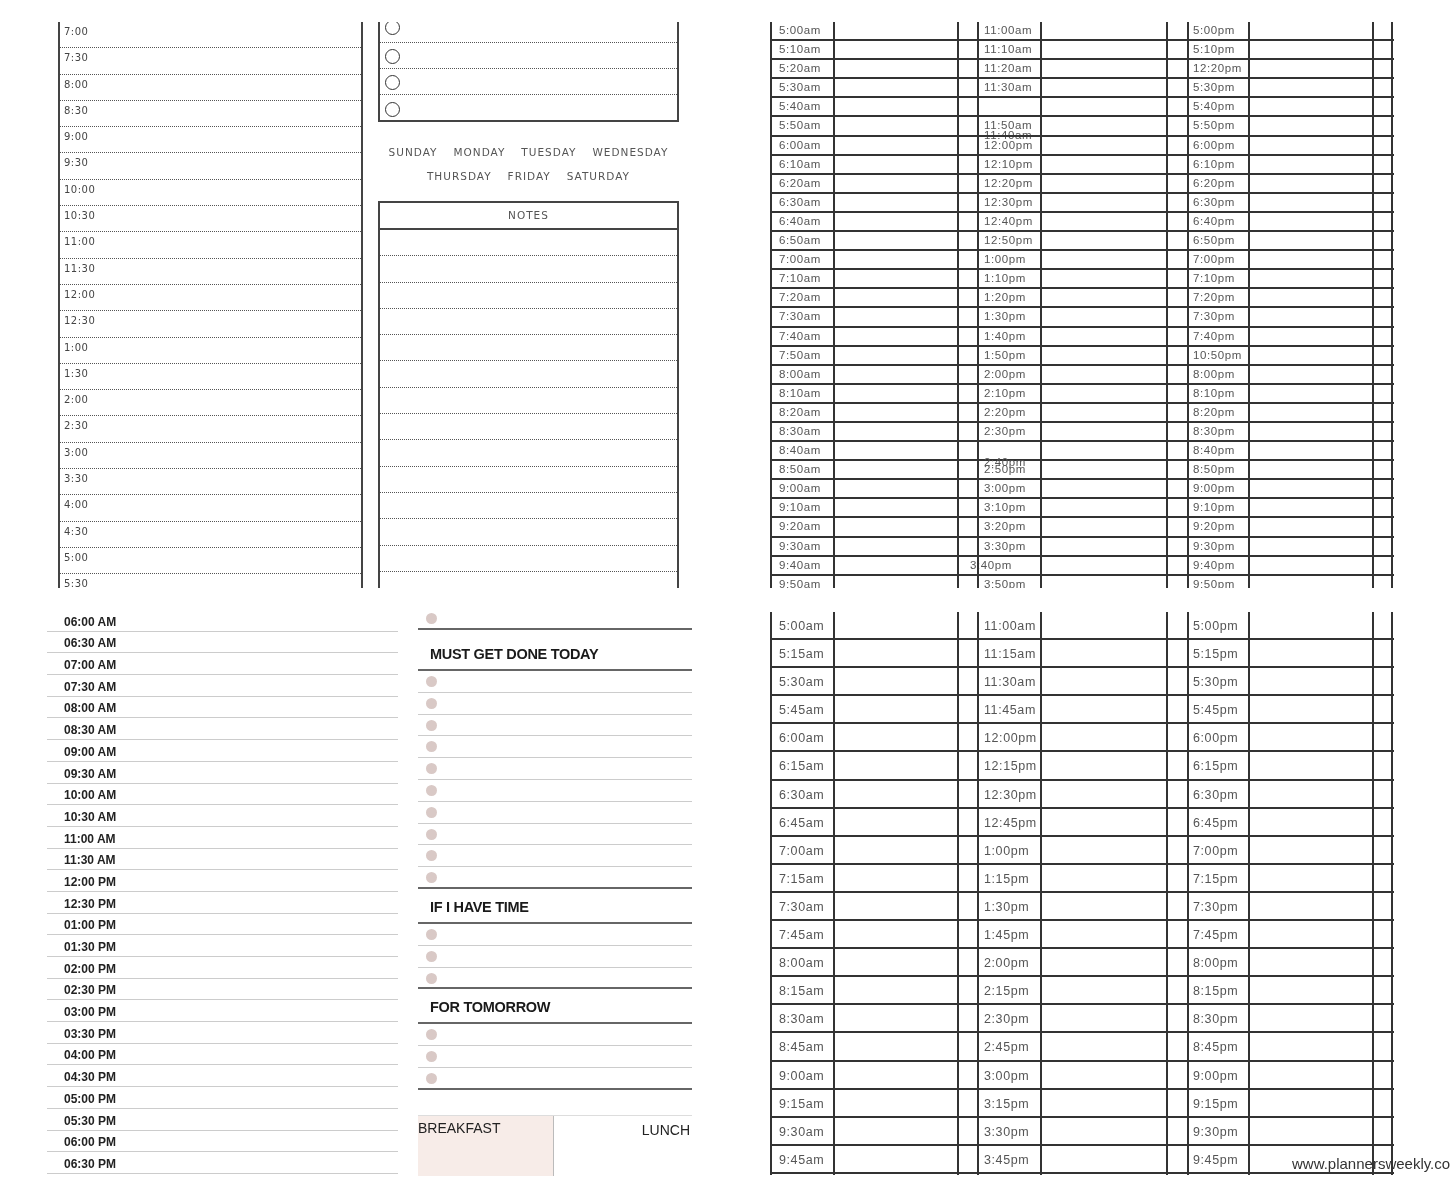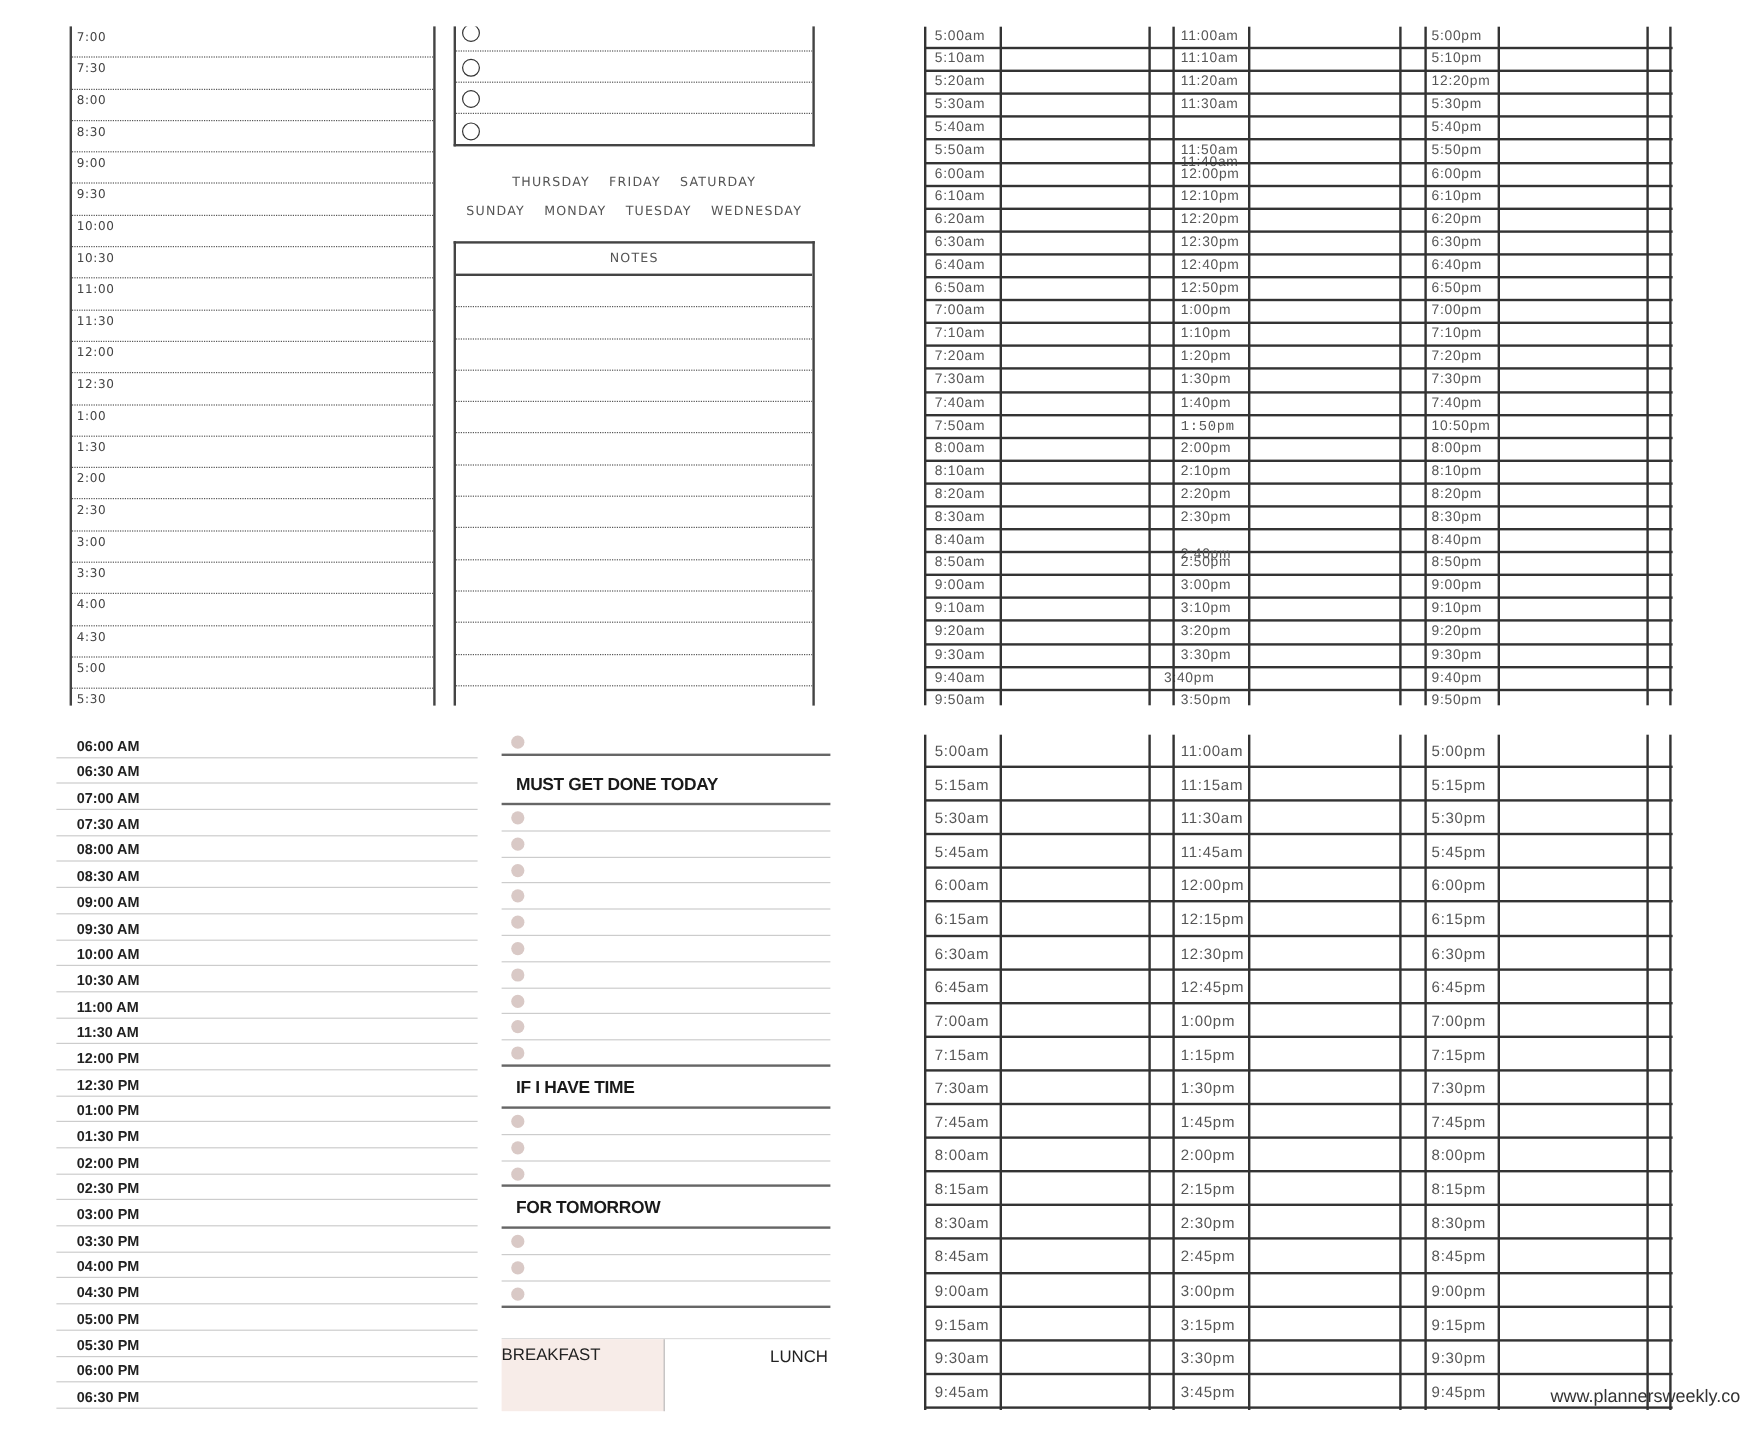--- a/index.html
+++ b/index.html
@@ -131,22 +131,22 @@
       <div class="circ"></div>
     </div>
     <div class="row">
       <div class="circ"></div>
     </div>
     <div class="row">
       <div class="circ"></div>
     </div>
   </div>
 <div id="q1-days" class="abs">
+  <div id="q1-days-r1"><span>SUNDAY</span><span>MONDAY</span><span>TUESDAY</span><span>WEDNESDAY</span></div>
   <div id="q1-days-r2"><span>THURSDAY</span><span>FRIDAY</span><span>SATURDAY</span></div>
-  <div id="q1-days-r1"><span>SUNDAY</span><span>MONDAY</span><span>TUESDAY</span><span>WEDNESDAY</span></div>
 </div>
 <div id="q1-notes" class="abs">
   <div class="hdr">NOTES</div>
 <div class="line"></div>
     <div class="line"></div>
     <div class="line"></div>
     <div class="line"></div>
     <div class="line"></div>
     <div class="line"></div>
     <div class="line"></div>
@@ -240,21 +240,21 @@
       <span style="left: 214px;">1:30pm</span>
       <span style="left: 423px;">7:30pm</span>
     </div>
     <div class="row">
       <span style="left: 9px;">7:40am</span>
       <span style="left: 214px;">1:40pm</span>
       <span style="left: 423px;">7:40pm</span>
     </div>
     <div class="row">
       <span style="left: 9px;">7:50am</span>
-      <span style="left: 214px; font-family: Liberation Mono, monospace;">1:50pm</span>
+      <span style="left: 214px;">1:50pm</span>
       <span style="left: 423px;">10:50pm</span>
     </div>
     <div class="row">
       <span style="left: 9px;">8:00am</span>
       <span style="left: 214px;">2:00pm</span>
       <span style="left: 423px;">8:00pm</span>
     </div>
     <div class="row">
       <span style="left: 9px;">8:10am</span>
       <span style="left: 214px;">2:10pm</span>

